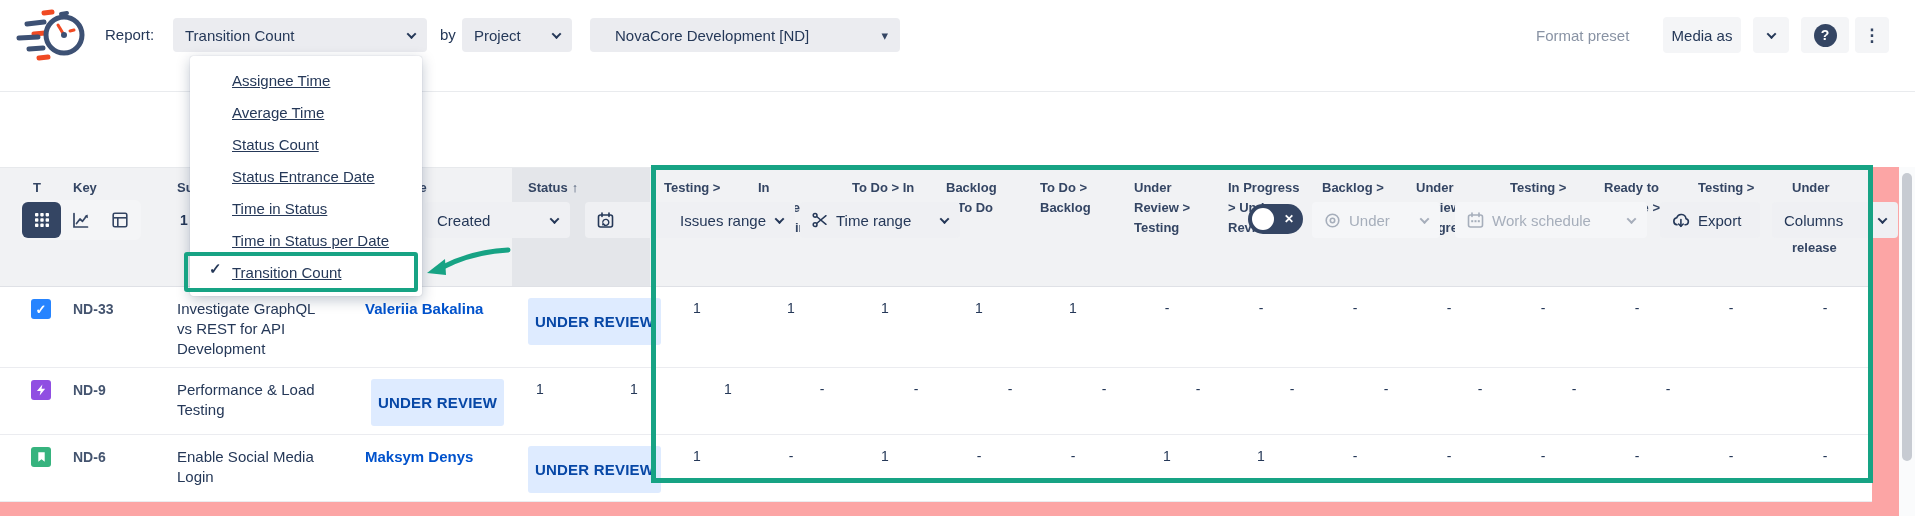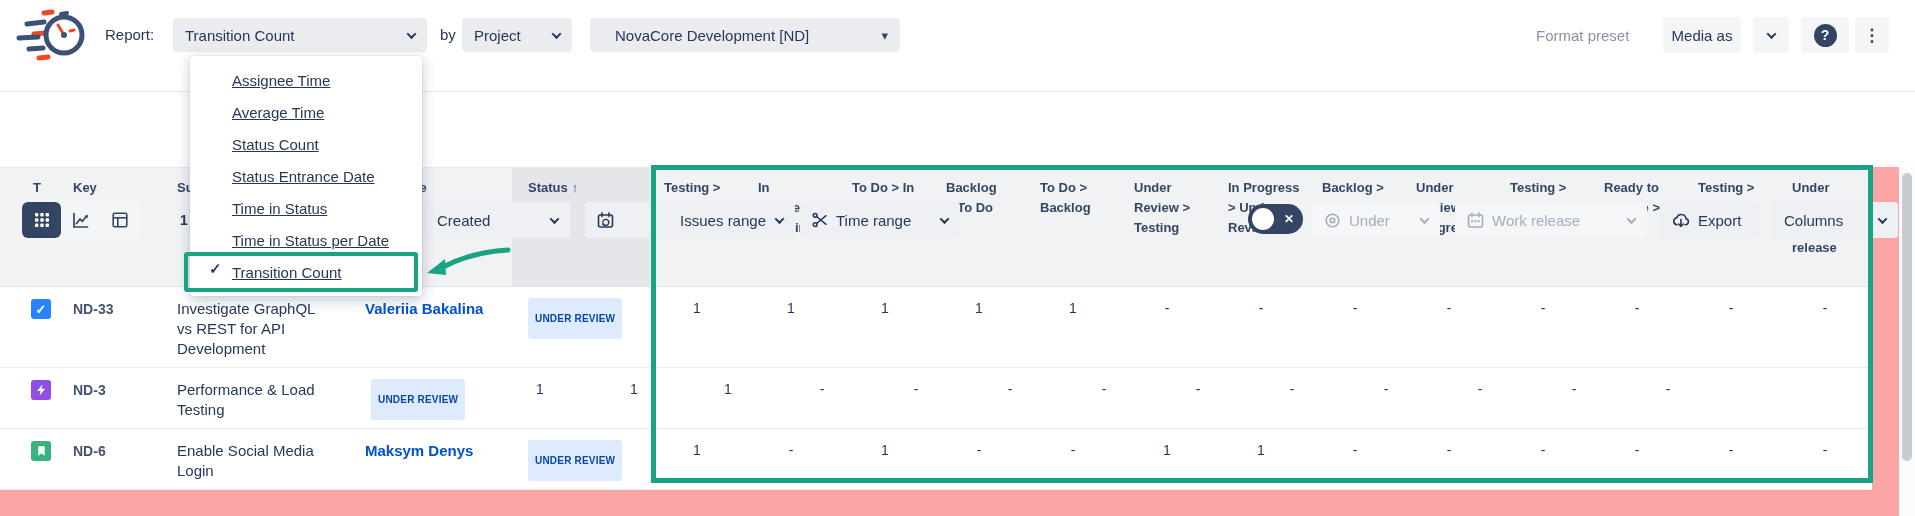--- a/index.html
+++ b/index.html
@@ -61,21 +61,21 @@
   .sort-arrow { font-weight:bold; margin-left:4px; }
   .trow { display:flex; border-bottom:1px solid #EBECF0; background:#fff; align-items:stretch; }
   .cell { padding-top:12px; padding-bottom:8px; font-size:15px; }
   .c-t { width:60px; padding-left:31px; }
   .c-key { width:105px; padding-left:13px; padding-top:14px; font-size:14px; font-weight:bold; color:#44546F; }
   .c-sum { width:190px; padding-left:12px; padding-right:33px; line-height:20px; color:var(--navy,#253858); }
   .c-ass { width:157px; padding-left:10px; padding-top:13px; }
   .c-ass a { color:var(--link_blue,#0052CC); text-decoration:none; cursor:pointer;font-weight:bold; }
   .c-status { width:138px; padding-left:16px; padding-top:11px; }
   .badge { display:inline-block; background:var(--badge_bg,#DEEBFF); color:var(--badge_text,#0747A6);
-    font-size:10px; font-weight:bold; letter-spacing:.2px; padding:15px 7px; border-radius:3px; white-space:nowrap; }
+    font-size:15px; font-weight:bold; letter-spacing:.2px; padding:15px 7px; border-radius:3px; white-space:nowrap; }
   .c-val { width:94px; padding-top:13px; text-align:center; font-size:14px; color:var(--navy,#253858); }
   .type-icon { display:flex; width:20px; height:20px; border-radius:3px; align-items:center;
     justify-content:center; cursor:pointer; }
   .type-task { background:var(--task_blue,#2684FF); }
   .type-epic { background:var(--epic_purple,#904EE2); }
   .type-story { background:var(--story_green,#36B37E); }
   .type-icon .tick { color:#fff; font-size:13px; font-weight:bold; }
 
   
   .menu { position:absolute; left:190px; top:56px; width:232px; background:#fff; border-radius:3px;
@@ -240,21 +240,21 @@
       <span class="ic">
         <svg width="17" height="17" viewBox="0 0 17 17">
           <rect x="1.5" y="3" width="14" height="12" rx="2" stroke="currentColor" stroke-width="1.6" fill="none"></rect>
           <line x1="5" y1="1" x2="5" y2="4.4" stroke="currentColor" stroke-width="1.6" stroke-linecap="round"></line>
           <line x1="12" y1="1" x2="12" y2="4.4" stroke="currentColor" stroke-width="1.6" stroke-linecap="round"></line>
           <rect x="4.2" y="8.2" width="2" height="2" fill="currentColor"></rect>
           <rect x="7.5" y="8.2" width="2" height="2" fill="currentColor"></rect>
           <rect x="10.8" y="8.2" width="2" height="2" fill="currentColor"></rect>
         </svg>
       </span>
-      <span style="flex:1;text-align:left">Work release</span>
+      <span style="flex:1;text-align:left">Work schedule</span>
       <span class="chev"></span>
     </button>
 
     <button class="tbtn" style="left:1660px;width:100px">
       <span class="ic">
         <svg width="18" height="16" viewBox="0 0 18 16">
           <path d="M5 12.8 a3.6 3.6 0 0 1 -.3 -7.1 a4.8 4.8 0 0 1 9.3 1 a3.1 3.1 0 0 1 -1 6.1" stroke="currentColor" stroke-width="1.6" fill="none" stroke-linecap="round"></path>
           <line x1="8.9" y1="7.5" x2="8.9" y2="14.2" stroke="currentColor" stroke-width="1.6" stroke-linecap="round"></line>
           <polyline points="6.6,12 8.9,14.3 11.2,12" stroke="currentColor" stroke-width="1.6" fill="none" stroke-linecap="round" stroke-linejoin="round"></polyline>
         </svg>
@@ -343,21 +343,21 @@
           <div class="cell c-val">-</div>
         </div>
         <div class="trow">
           <div class="cell c-t">
             <span class="type-icon type-epic">
               <svg width="11" height="12" viewBox="0 0 12 12">
                 <polygon points="7,0 1,7 5,7 4,12 10,4.5 6,4.5" fill="#fff"></polygon>
               </svg>
             </span>
           </div>
-          <div class="cell c-key">ND-3</div>
+          <div class="cell c-key">ND-9</div>
           <div class="cell c-sum">Performance &amp; Load Testing</div>
           <div class="cell c-status"><span class="badge">UNDER REVIEW</span></div>
           <div class="cell c-val">1</div>
           <div class="cell c-val">1</div>
           <div class="cell c-val">1</div>
           <div class="cell c-val">-</div>
           <div class="cell c-val">-</div>
           <div class="cell c-val">-</div>
           <div class="cell c-val">-</div>
           <div class="cell c-val">-</div>

